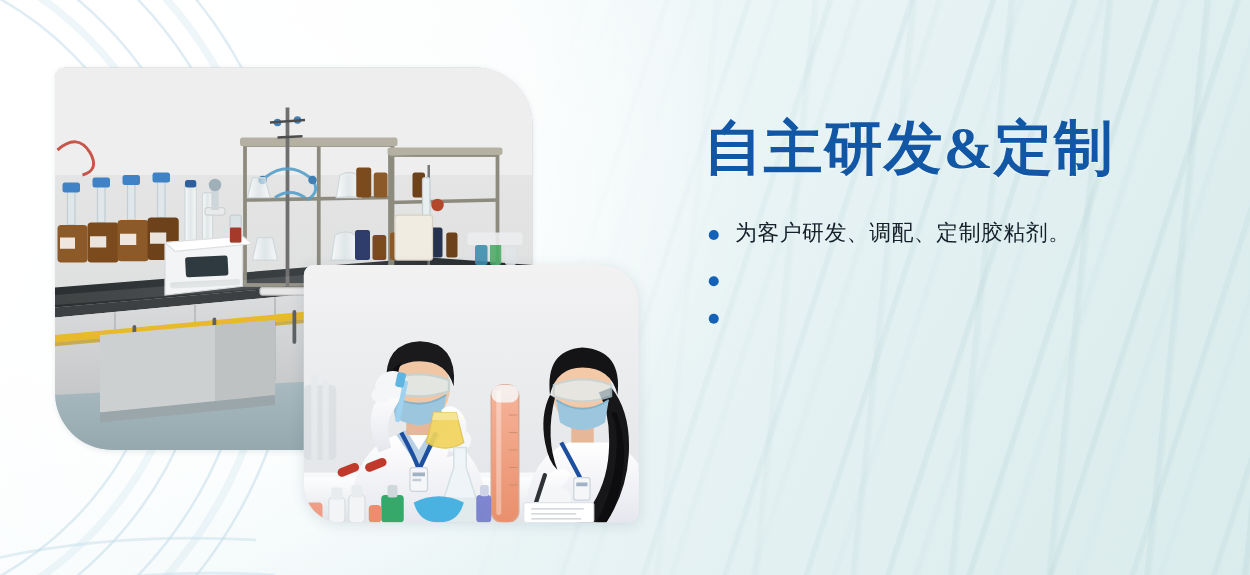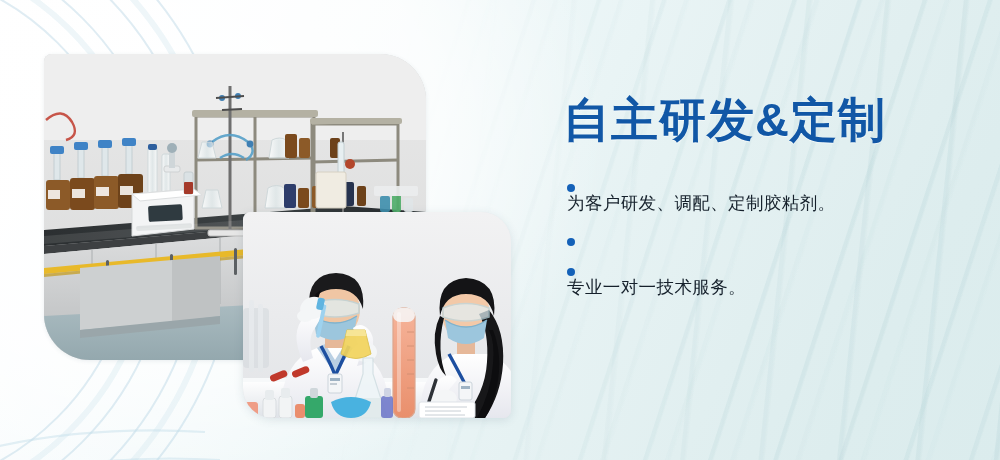--- a/index.html
+++ b/index.html
@@ -9,20 +9,21 @@
     font-family:"Liberation Sans","DejaVu Sans",sans-serif;
     background:#ffffff;
   }
   .banner{
     position:relative;width:1000px;height:460px;overflow:hidden;
     background:
       linear-gradient(118deg,
         #ffffff 0%, #fbfdfe 16%, #f4fafb 30%,
         #ecf6f7 45%, #e6f2f3 60%, #e1eff0 74%,
         #ddedee 86%, #dbeced 100%);
+    font-family: Liberation Serif, serif;
   }
 
   
   .bg-streaks{
     position:absolute;inset:0;
     background-image:repeating-linear-gradient(
         108deg,
         rgba(255,255,255,0) 0px,
         rgba(255,255,255,0) 9px,
         rgba(196,221,224,.50) 10px,
@@ -84,21 +85,20 @@
     text-shadow:0 1px 0 rgba(255,255,255,.55);
     white-space:nowrap;
   }
   .bullets{list-style:none;margin:28px 0 0 4px;padding:0;}
   .bullets li{
     display:flex;align-items:flex-start;
     margin-bottom:13px;
     font-size:17.5px;line-height:1.35;
     color:#15202b;letter-spacing:.4px;
     font-weight:500;
-    flex-direction:column;
   }
   .dot{
     flex:0 0 auto;width:8px;height:8px;border-radius:50%;
     background:#1461b8;margin:9px 13px 0 0;
   }
 </style>
 </head>
 <body>
 
 <div class="banner">
@@ -462,18 +462,17 @@
     <ul class="bullets">
       <li>
         <span class="dot"></span>
         <span>为客户研发、调配、定制胶粘剂。</span>
       </li>
       <li>
         <span class="dot"></span>
       </li>
       <li>
         <span class="dot"></span>
-        <span>专业一对一技术服务。</span>
       </li>
     </ul>
   </div>
 
 </div>
 
 </body></html>

